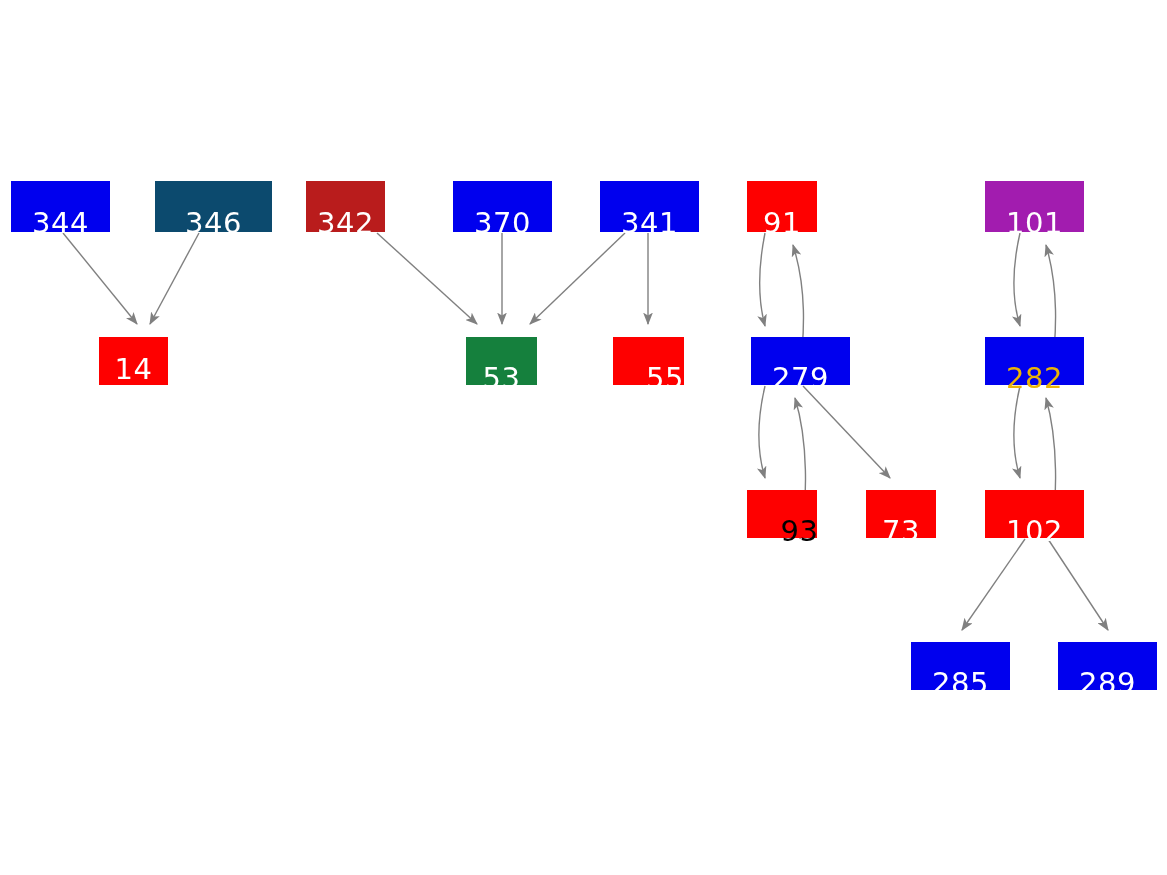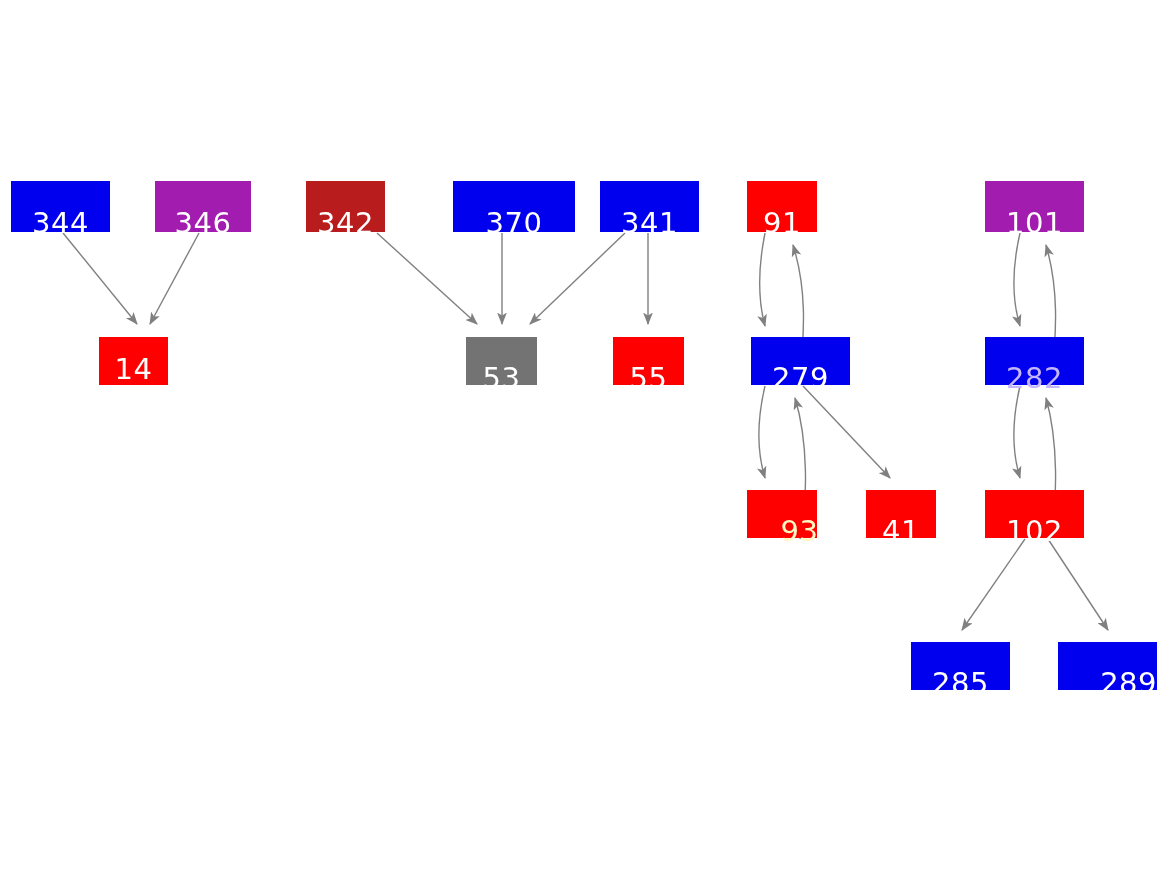--- a/index.html
+++ b/index.html
@@ -74,62 +74,62 @@
     <path d="M 1050,386 C 1058,330 1058,286 1046,245" fill="none" stroke="#808080" stroke-width="1.4" marker-end="url(#arrowhead)"></path>
     <path d="M 1020,386 C 1012,420 1012,452 1020,478" fill="none" stroke="#808080" stroke-width="1.4" marker-end="url(#arrowhead)"></path>
     <path d="M 1050,539 C 1058,500 1058,440 1046,398" fill="none" stroke="#808080" stroke-width="1.4" marker-end="url(#arrowhead)"></path>
     <path d="M 1025,539 L 962,630" fill="none" stroke="#808080" stroke-width="1.4" marker-end="url(#arrowhead)"></path>
     <path d="M 1048,539 L 1108,630" fill="none" stroke="#808080" stroke-width="1.4" marker-end="url(#arrowhead)"></path>
   </svg>
 
   <div class="node" style="left: 11px; top: 181px; width: 99px; height: 51px; background: rgb(0, 0, 238); color: rgb(255, 255, 255);">
     <span class="node-label">344</span>
   </div>
-  <div class="node" style="left: 155px; top: 181px; width: 96px; height: 51px; background: #a21caf; color: rgb(255, 255, 255);">
+  <div class="node" style="left: 155px; top: 181px; width: 117px; height: 51px; background: #0c4a6e; color: rgb(255, 255, 255);">
     <span class="node-label">346</span>
   </div>
   <div class="node" style="left: 99px; top: 337px; width: 69px; height: 48px; background: rgb(254, 0, 0); color: rgb(255, 255, 255); align-items: flex-end;">
     <span class="node-label">14</span>
   </div>
   <div class="node" style="left: 306px; top: 181px; width: 79px; height: 51px; background: #b91c1c; color: rgb(255, 255, 255);">
     <span class="node-label">342</span>
   </div>
-  <div class="node" style="left: 453px; top: 181px; width: 122px; height: 51px; background: rgb(0, 0, 238); color: rgb(255, 255, 255);">
+  <div class="node" style="left: 453px; top: 181px; width: 99px; height: 51px; background: rgb(0, 0, 238); color: rgb(255, 255, 255);">
     <span class="node-label">370</span>
   </div>
   <div class="node" style="left: 600px; top: 181px; width: 99px; height: 51px; background: rgb(0, 0, 238); color: rgb(255, 255, 255);">
     <span class="node-label">341</span>
   </div>
-  <div class="node" style="left: 466px; top: 337px; width: 71px; height: 48px; background: #737373; color: rgb(255, 255, 255);">
+  <div class="node" style="left: 466px; top: 337px; width: 71px; height: 48px; background: #15803d; color: rgb(255, 255, 255);">
     <span class="node-label">53</span>
   </div>
-  <div class="node" style="left: 613px; top: 337px; width: 71px; height: 48px; background: rgb(254, 0, 0); color: rgb(255, 255, 255);">
+  <div class="node" style="left: 613px; top: 337px; width: 71px; height: 48px; background: rgb(254, 0, 0); color: rgb(255, 255, 255); justify-content: flex-end;">
     <span class="node-label">55</span>
   </div>
   <div class="node" style="left: 747px; top: 181px; width: 70px; height: 51px; background: rgb(254, 0, 0); color: rgb(255, 255, 255);">
     <span class="node-label">91</span>
   </div>
   <div class="node" style="left: 751px; top: 337px; width: 99px; height: 48px; background: rgb(0, 0, 238); color: rgb(255, 255, 255);">
     <span class="node-label">279</span>
   </div>
-  <div class="node" style="left: 747px; top: 490px; width: 70px; height: 48px; background: rgb(254, 0, 0); color: #fef9c3; padding-left: 35px;">
+  <div class="node" style="left: 747px; top: 490px; width: 70px; height: 48px; background: rgb(254, 0, 0); color: #000000; padding-left: 35px;">
     <span class="node-label">93</span>
   </div>
   <div class="node" style="left: 866px; top: 490px; width: 70px; height: 48px; background: rgb(254, 0, 0); color: rgb(255, 255, 255);">
-    <span class="node-label">41</span>
+    <span class="node-label">73</span>
   </div>
   <div class="node" style="left: 985px; top: 181px; width: 99px; height: 51px; background: #a21caf; color: rgb(255, 255, 255);">
     <span class="node-label">101</span>
   </div>
-  <div class="node" style="left: 985px; top: 337px; width: 99px; height: 48px; background: rgb(0, 0, 238); color: #c4b5fd;">
+  <div class="node" style="left: 985px; top: 337px; width: 99px; height: 48px; background: rgb(0, 0, 238); color: #eab308;">
     <span class="node-label">282</span>
   </div>
   <div class="node" style="left: 985px; top: 490px; width: 99px; height: 48px; background: rgb(254, 0, 0); color: rgb(255, 255, 255);">
     <span class="node-label">102</span>
   </div>
   <div class="node" style="left: 911px; top: 642px; width: 99px; height: 48px; background: rgb(0, 0, 238); color: rgb(255, 255, 255);">
     <span class="node-label">285</span>
   </div>
-  <div class="node" style="left: 1058px; top: 642px; width: 99px; height: 48px; background: rgb(0, 0, 238); color: rgb(255, 255, 255); justify-content: flex-end;">
+  <div class="node" style="left: 1058px; top: 642px; width: 99px; height: 48px; background: rgb(0, 0, 238); color: rgb(255, 255, 255);">
     <span class="node-label">289</span>
   </div>
 
 </div>
 
 </body></html>

